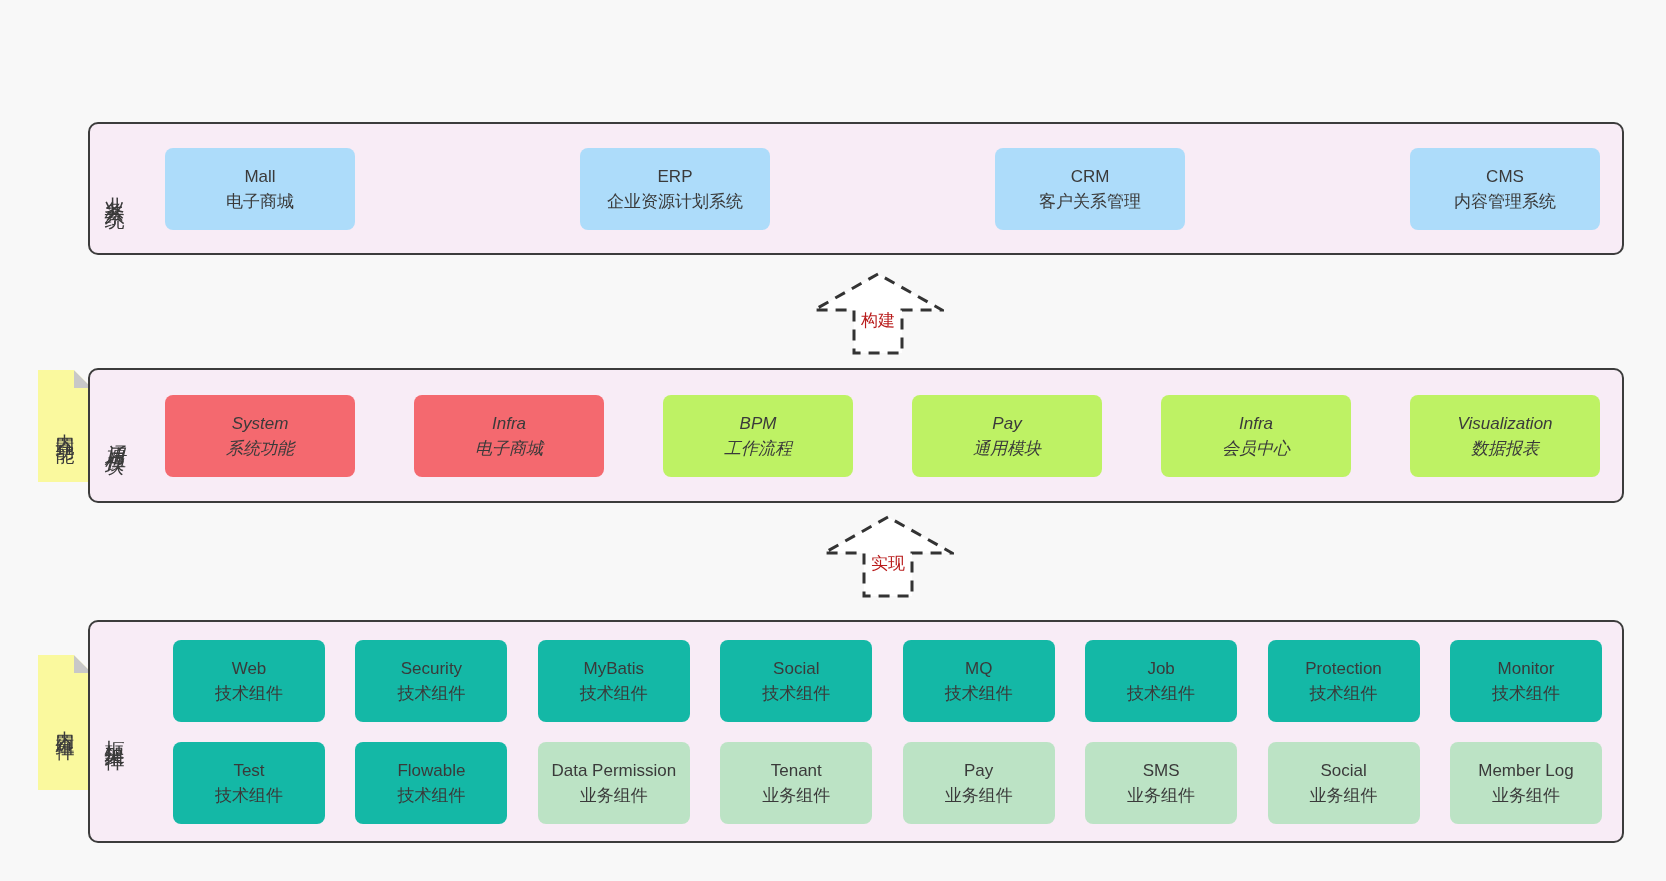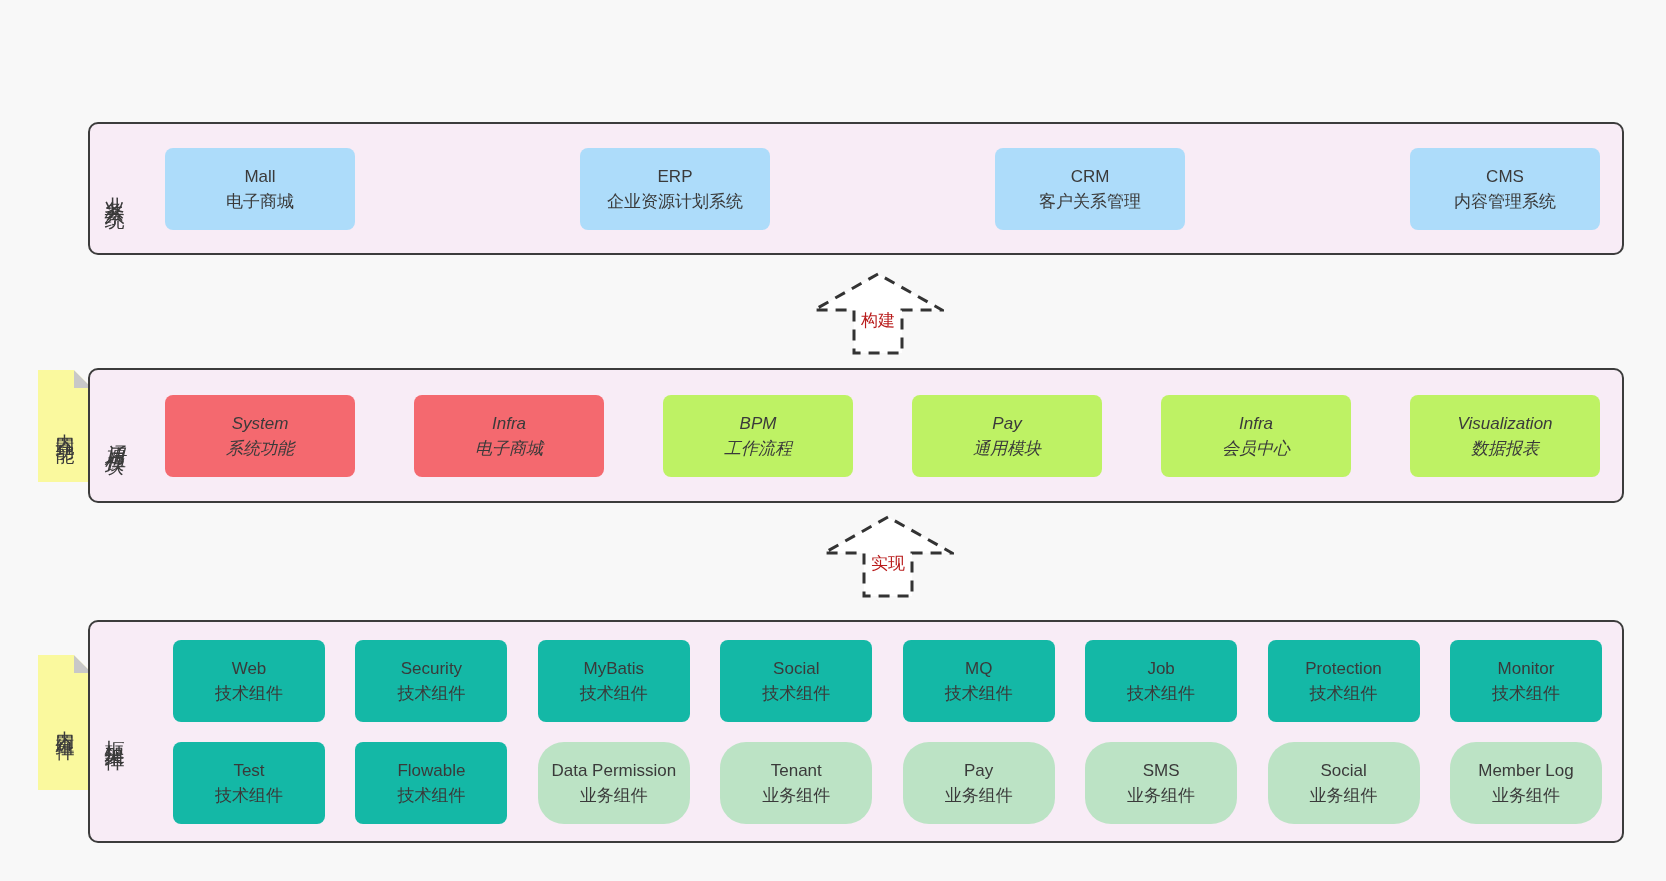--- a/index.html
+++ b/index.html
@@ -35,21 +35,21 @@
     height:82px;border-radius:8px;
     display:flex;flex-direction:column;justify-content:center;align-items:center;
     text-align:center;font-size:17px;line-height:25px;padding:0 8px;box-sizing:border-box;
   }
   .boxes.six .box{width:190px;}
   .boxes.eight .box{width:152px;}
   .box.blue{background:#addcfa;}
   .box.red{background:#f4696f;}
   .box.pink{background:#bef264;}
   .box.green{background:#14b8a6;}
-  .box.lgreen{background:#bce3c5;border-radius:26px;}
+  .box.lgreen{background:#bce3c5;}
   
   .note{
     position:absolute;width:54px;background:#faf99e;z-index:1;
     display:flex;align-items:center;justify-content:center;
   }
   .note.n-common{left:38px;top:370px;height:112px;}
   .note.n-framework{left:38px;top:655px;height:135px;}
   .note-text{
     writing-mode:vertical-rl;text-orientation:upright;
     font-size:19px;letter-spacing:4px;color:#3a3a3a;white-space:nowrap;

